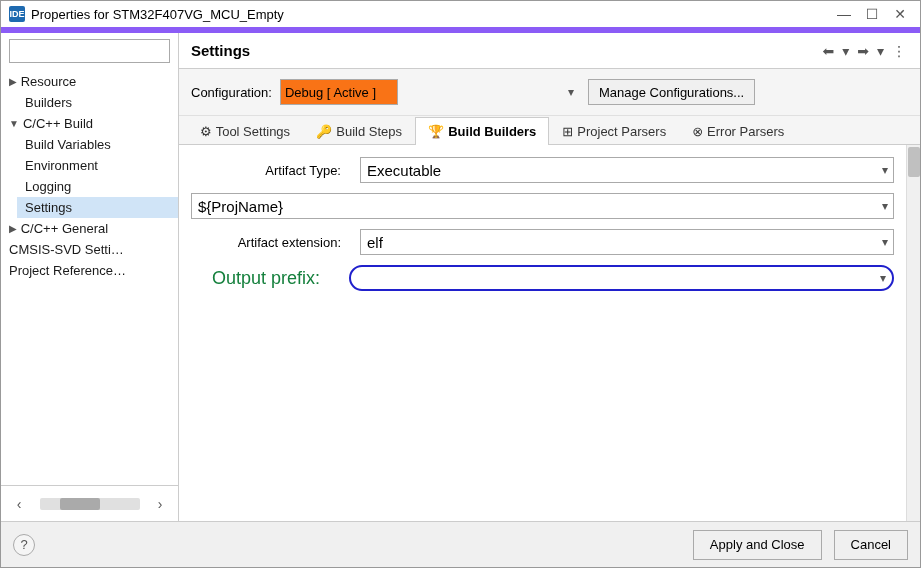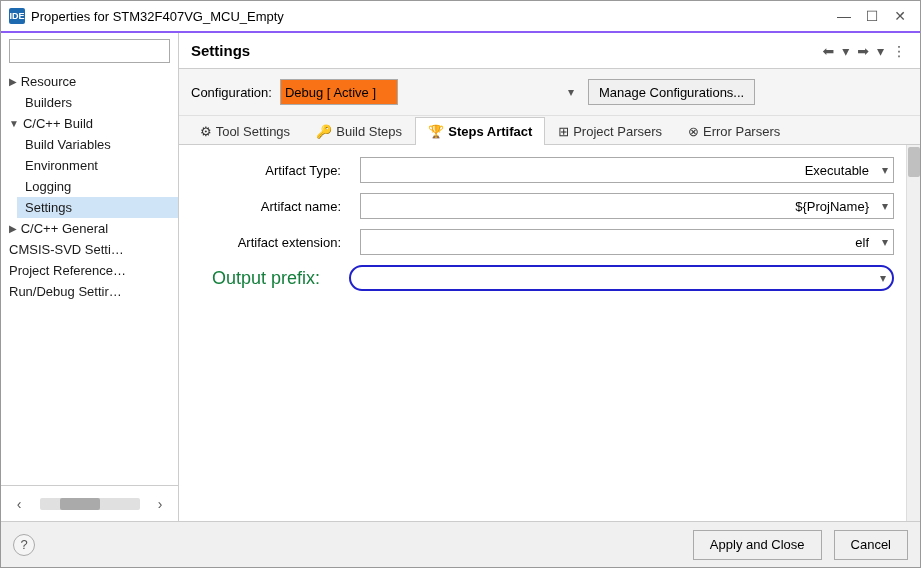--- a/index.html
+++ b/index.html
@@ -15,21 +15,21 @@
     .window {
       width: 921px;
       height: 568px;
       background: #f0f0f0;
       border: 1px solid #999;
       display: flex;
       flex-direction: column;
     }
     .title-bar {
       background: #fff;
-      border-bottom: 2px solid #8b5cf6;
+      border-bottom: 6px solid #8b5cf6;
       display: flex;
       align-items: center;
       padding: 6px 8px;
       height: 32px;
     }
     .title-bar-icon {
       width: 16px;
       height: 16px;
       background: #1e6ab0;
       border-radius: 2px;
@@ -306,24 +306,23 @@
       pointer-events: none;
       color: #555;
       font-size: 12px;
     }
     .form-select {
       width: 100%;
       height: 26px;
       border: 1px solid #aaa;
       background: #fff;
       padding: 2px 24px 2px 6px;
-      font-size: 13px;
+      font-size: 15px;
       cursor: pointer;
       appearance: none;
-      text-align: right;
       -webkit-appearance: none;
     }
     .output-prefix-row {
       display: flex;
       align-items: center;
       margin-bottom: 10px;
       gap: 8px;
     }
     .output-prefix-label {
       width: 150px;
@@ -465,23 +464,20 @@
         <div class="tree-item">
           <span class="arrow">▶</span>
           <span>C/C++ General</span>
         </div>
         <div class="tree-item">
           <span>CMSIS-SVD Setti…</span>
         </div>
         <div class="tree-item">
           <span>Project Reference…</span>
         </div>
-        <div class="tree-item">
-          <span>Run/Debug Settir…</span>
-        </div>
       </div>
 
       <div class="sidebar-bottom">
         <button class="sidebar-nav-btn">‹</button>
         <div class="sidebar-scroll-area">
           <div class="sidebar-scrollbar"></div>
         </div>
         <button class="sidebar-nav-btn">›</button>
       </div>
     </div>
@@ -514,21 +510,21 @@
           <div class="tab">
             <span class="tab-icon">⚙</span>
             <span>Tool Settings</span>
           </div>
           <div class="tab">
             <span class="tab-icon">🔑</span>
             <span>Build Steps</span>
           </div>
           <div class="tab active">
             <span class="tab-icon">🏆</span>
-            <span>Steps Artifact</span>
+            <span>Build Builders</span>
           </div>
           <div class="tab">
             <span class="tab-icon">⊞</span>
             <span>Project Parsers</span>
           </div>
           <div class="tab">
             <span class="tab-icon">⊗</span>
             <span>Error Parsers</span>
           </div>
         </div>
@@ -539,21 +535,20 @@
             <div class="form-row">
               <span class="form-label">Artifact Type:</span>
               <div class="form-select-wrapper">
                 <select class="form-select">
                   <option>Executable</option>
                 </select>
               </div>
             </div>
 
             <div class="form-row">
-              <span class="form-label">Artifact name:</span>
               <div class="form-select-wrapper">
                 <select class="form-select">
                   <option>${ProjName}</option>
                 </select>
               </div>
             </div>
 
             <div class="form-row">
               <span class="form-label">Artifact extension:</span>
               <div class="form-select-wrapper">

